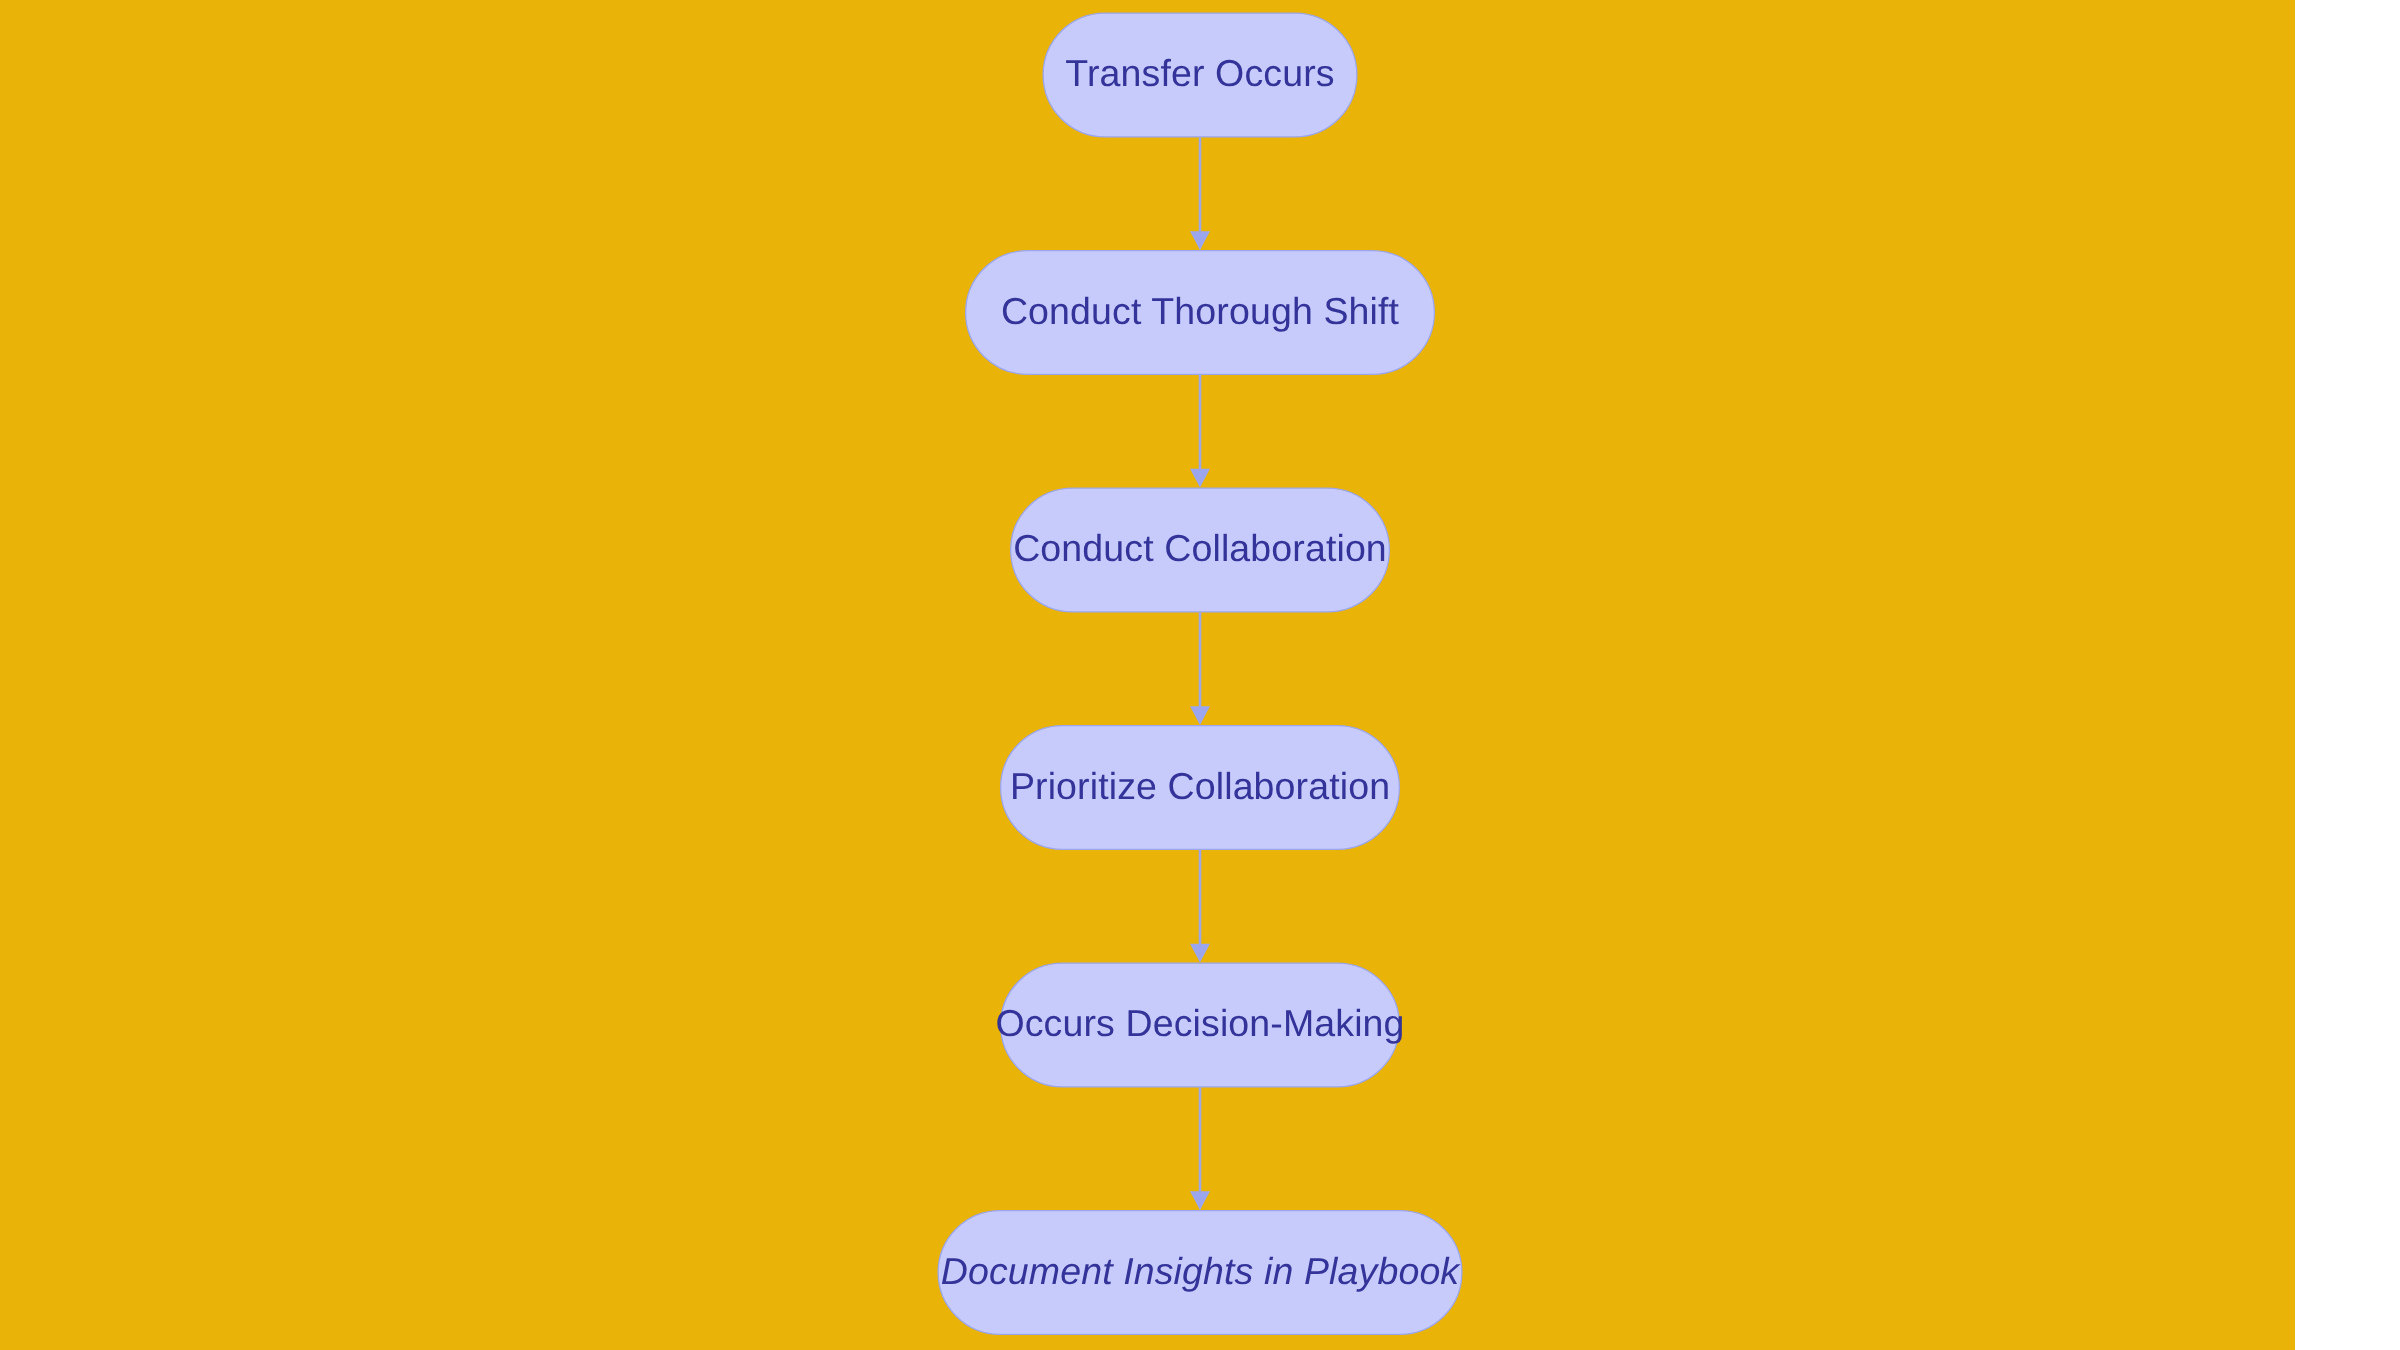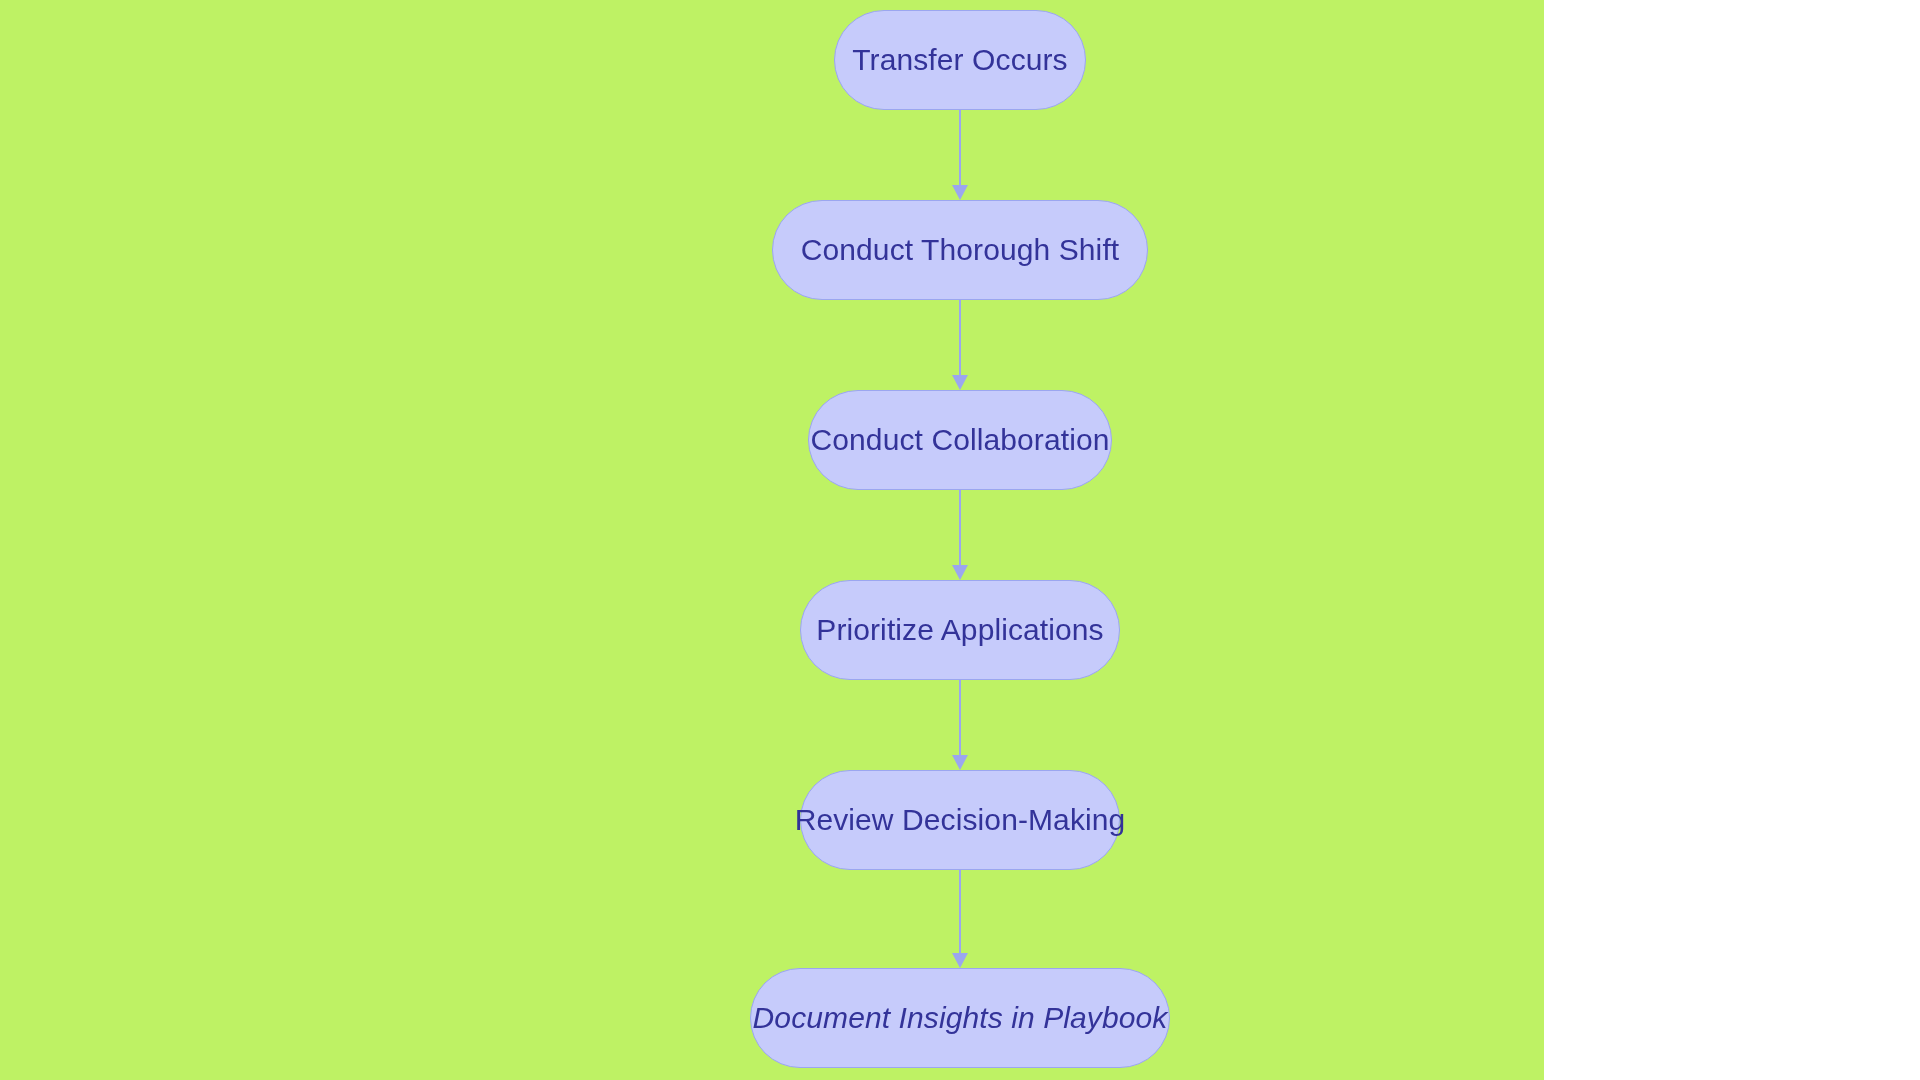--- a/index.html
+++ b/index.html
@@ -10,23 +10,23 @@
   }
   body {
     width: 1920px;
     height: 1080px;
     overflow: hidden;
     font-family: "Liberation Sans", sans-serif;
   }
 
   #flow-canvas {
     position: relative;
-    width: 1544px;
+    width: 1836px;
     height: 1080px;
-    background: #bef264;
+    background: #eab308;
   }
 
   
   .flow-column {
     position: absolute;
     left: 0;
     top: 0;
     width: 1920px;
     height: 1080px;
     display: flex;
@@ -123,32 +123,32 @@
       </div>
     </div>
 
     <div class="flow-connector" style="height: 90px;">
       <div class="connector-line"></div>
       <div class="connector-arrowhead"></div>
     </div>
 
     <div class="node-slot">
       <div class="flow-node" style="width: 320px;">
-        <span class="flow-node-label">Prioritize Applications</span>
+        <span class="flow-node-label">Prioritize Collaboration</span>
       </div>
     </div>
 
     <div class="flow-connector" style="height: 90px;">
       <div class="connector-line"></div>
       <div class="connector-arrowhead"></div>
     </div>
 
     <div class="node-slot">
       <div class="flow-node" style="width: 320px;">
-        <span class="flow-node-label">Review Decision-Making</span>
+        <span class="flow-node-label">Occurs Decision-Making</span>
       </div>
     </div>
 
     <div class="flow-connector" style="height: 98px;">
       <div class="connector-line"></div>
       <div class="connector-arrowhead"></div>
     </div>
 
     <div class="node-slot">
       <div class="flow-node" style="width: 420px; font-style: italic;">

